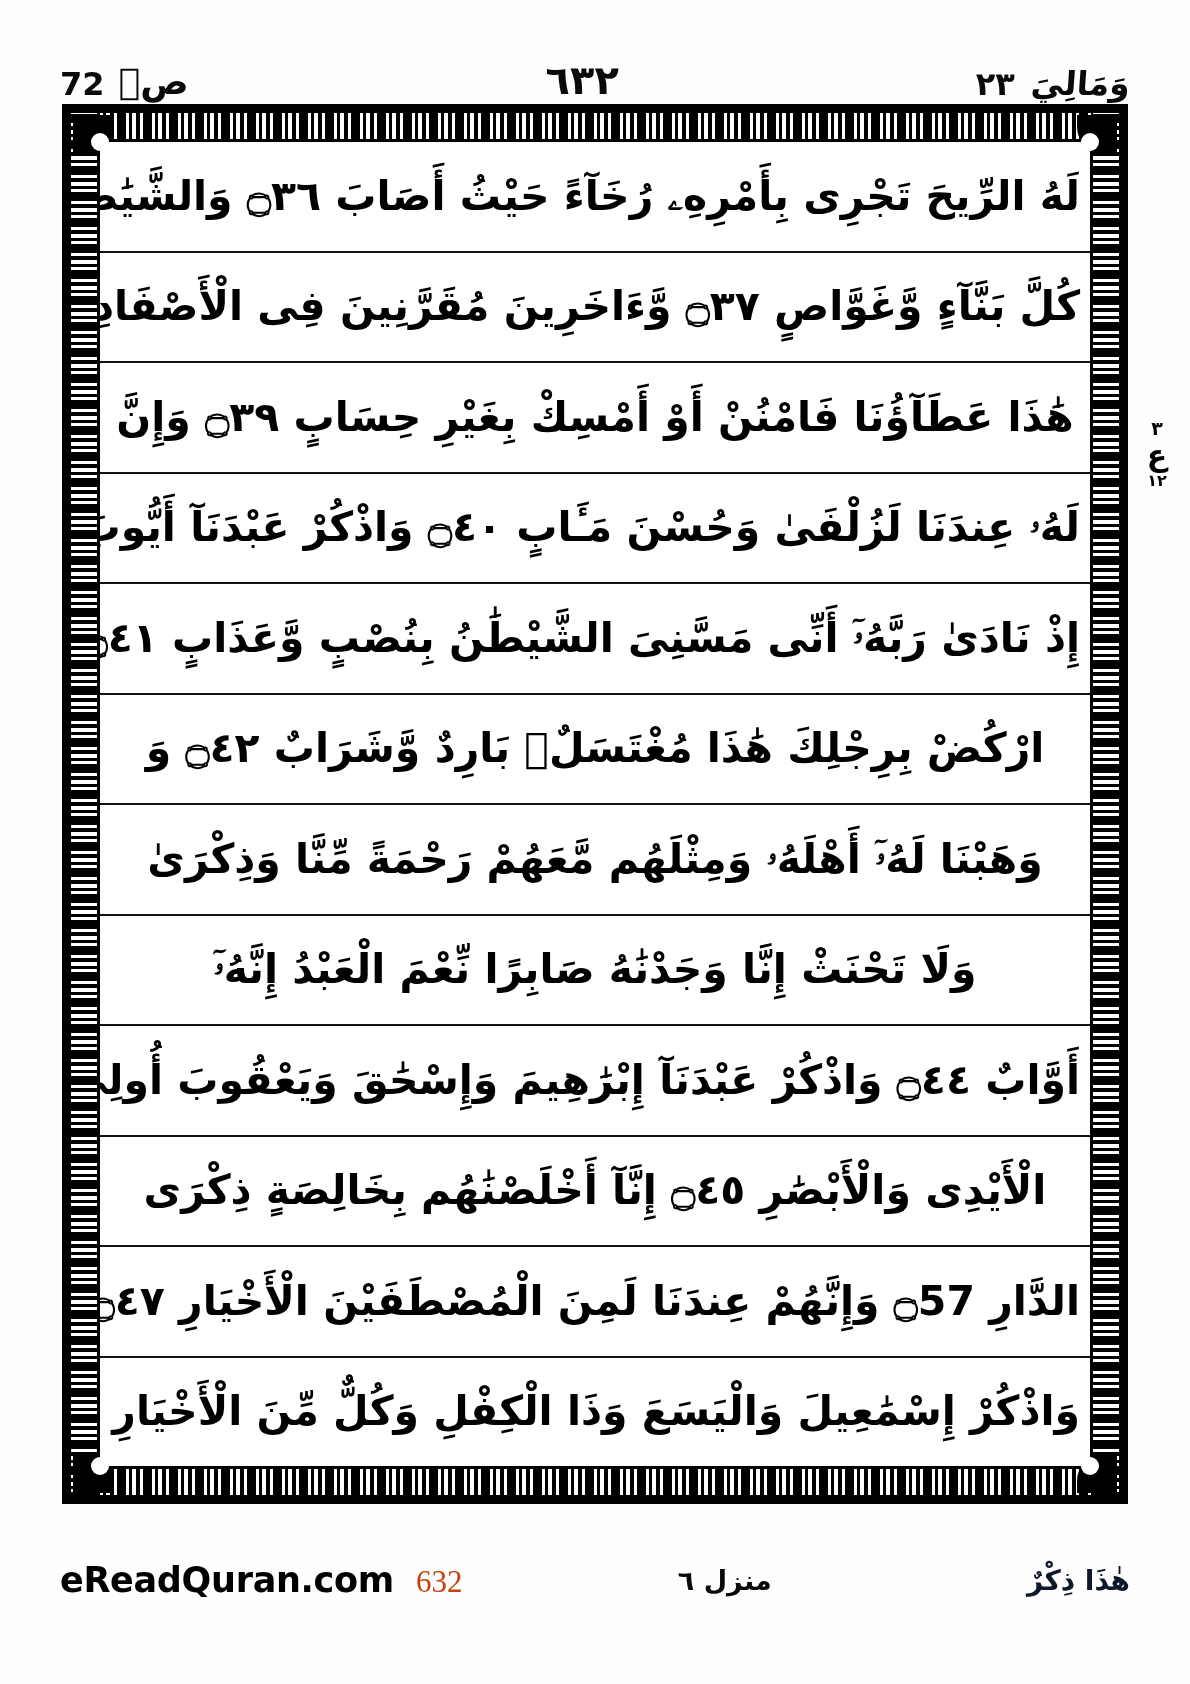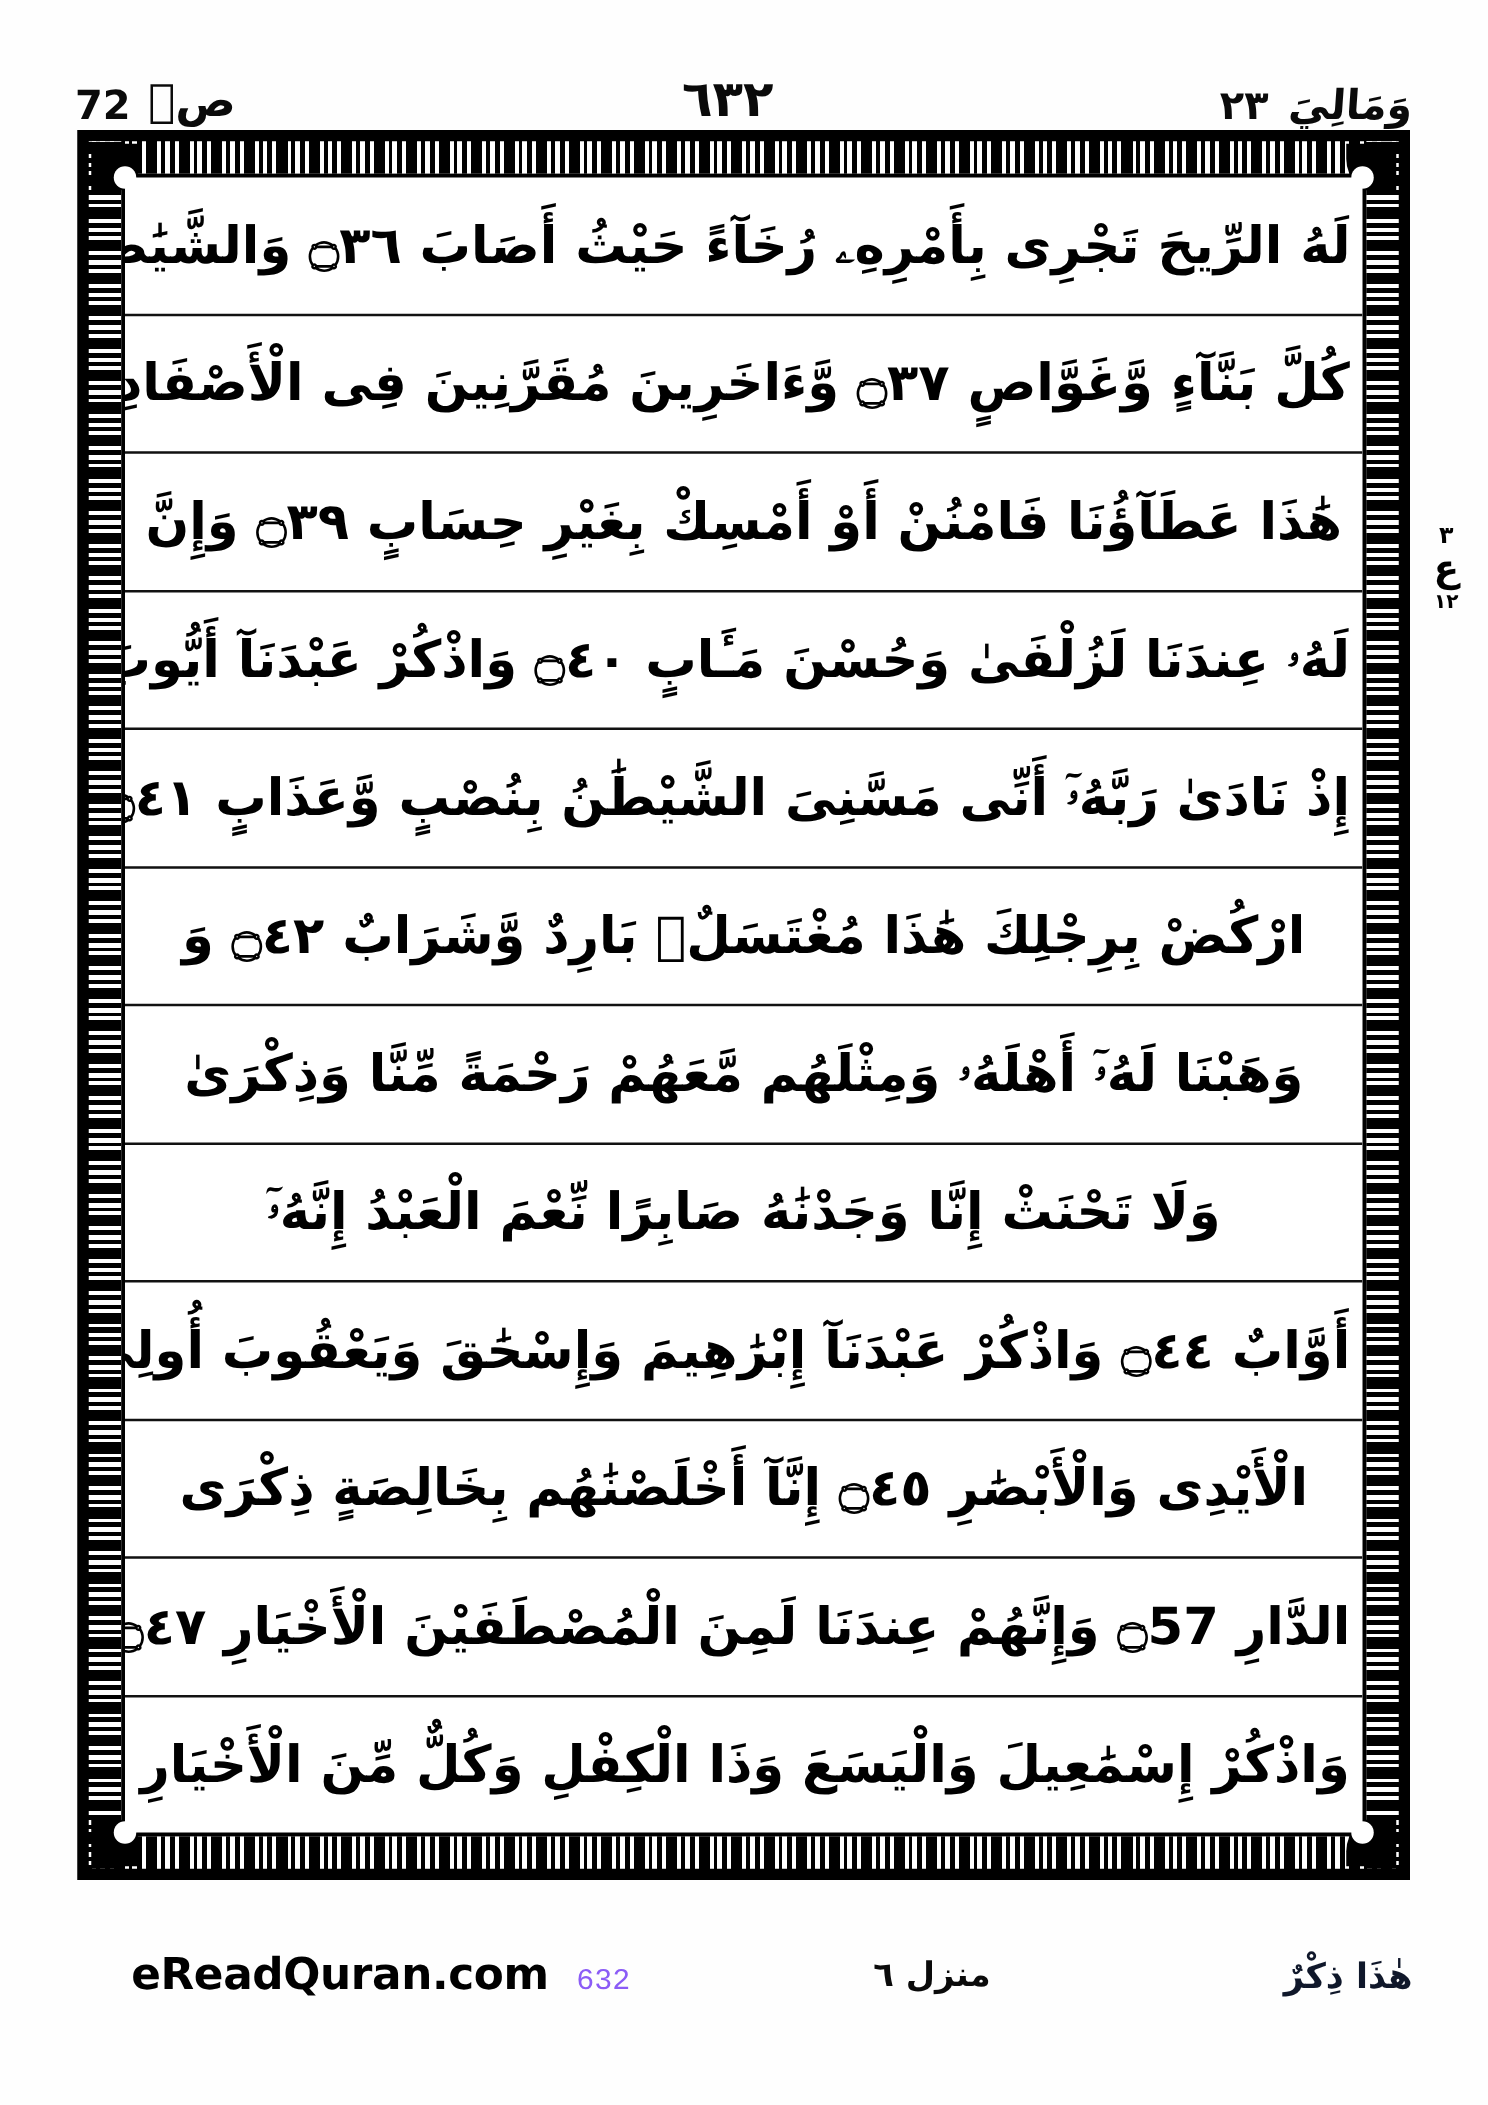--- a/index.html
+++ b/index.html
@@ -210,27 +210,26 @@
     align-items: baseline;
     gap: 22px;
     direction: ltr;
   }
   .brand {
     font-family: "DejaVu Sans", "Liberation Sans", sans-serif;
     font-size: 35px;
     font-weight: 700;
     letter-spacing: -0.3px;
     color: #000;
-    margin-left: 45px;
   }
   .page-num-latin {
-    font-family: Liberation Mono, monospace;
-    font-size: 24px;
+    font-family: Liberation Serif, serif;
+    font-size: 31px;
     font-weight: 400;
-    color: #8b5cf6;
+    color: #c2410c;
   }
 </style>
 </head>
 <body>
 
 <div class="page">
 
   <div class="header">
 
     <div class="hdr-right">

